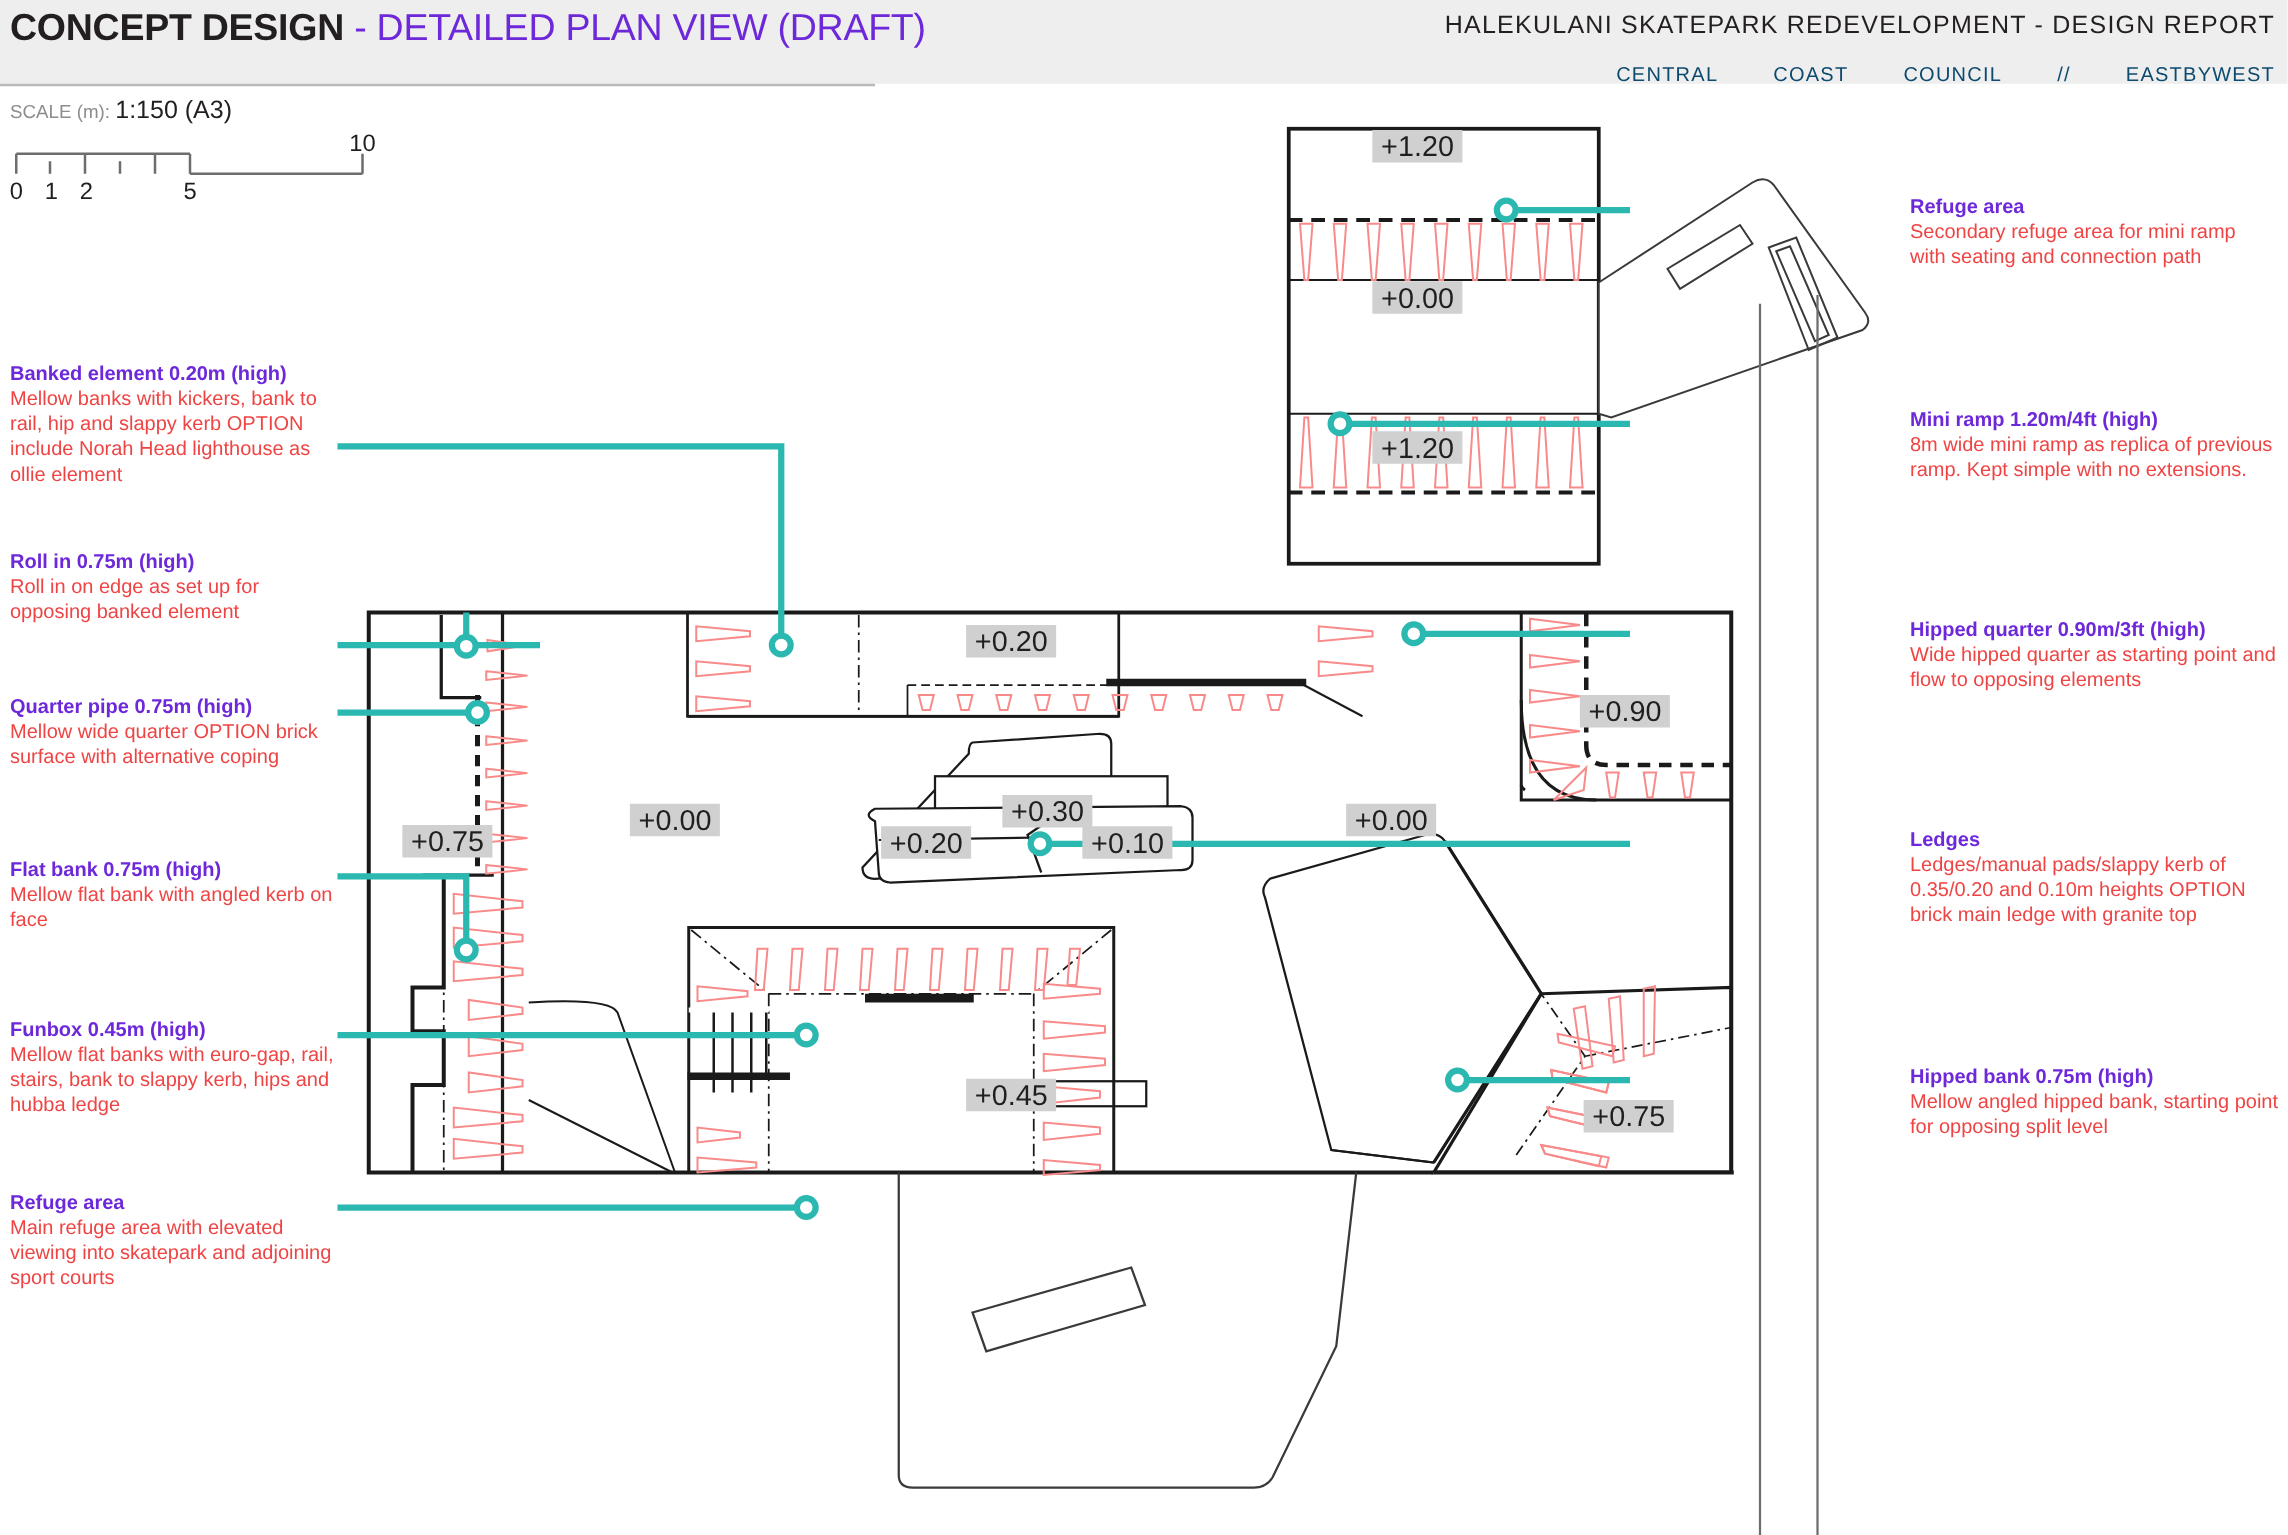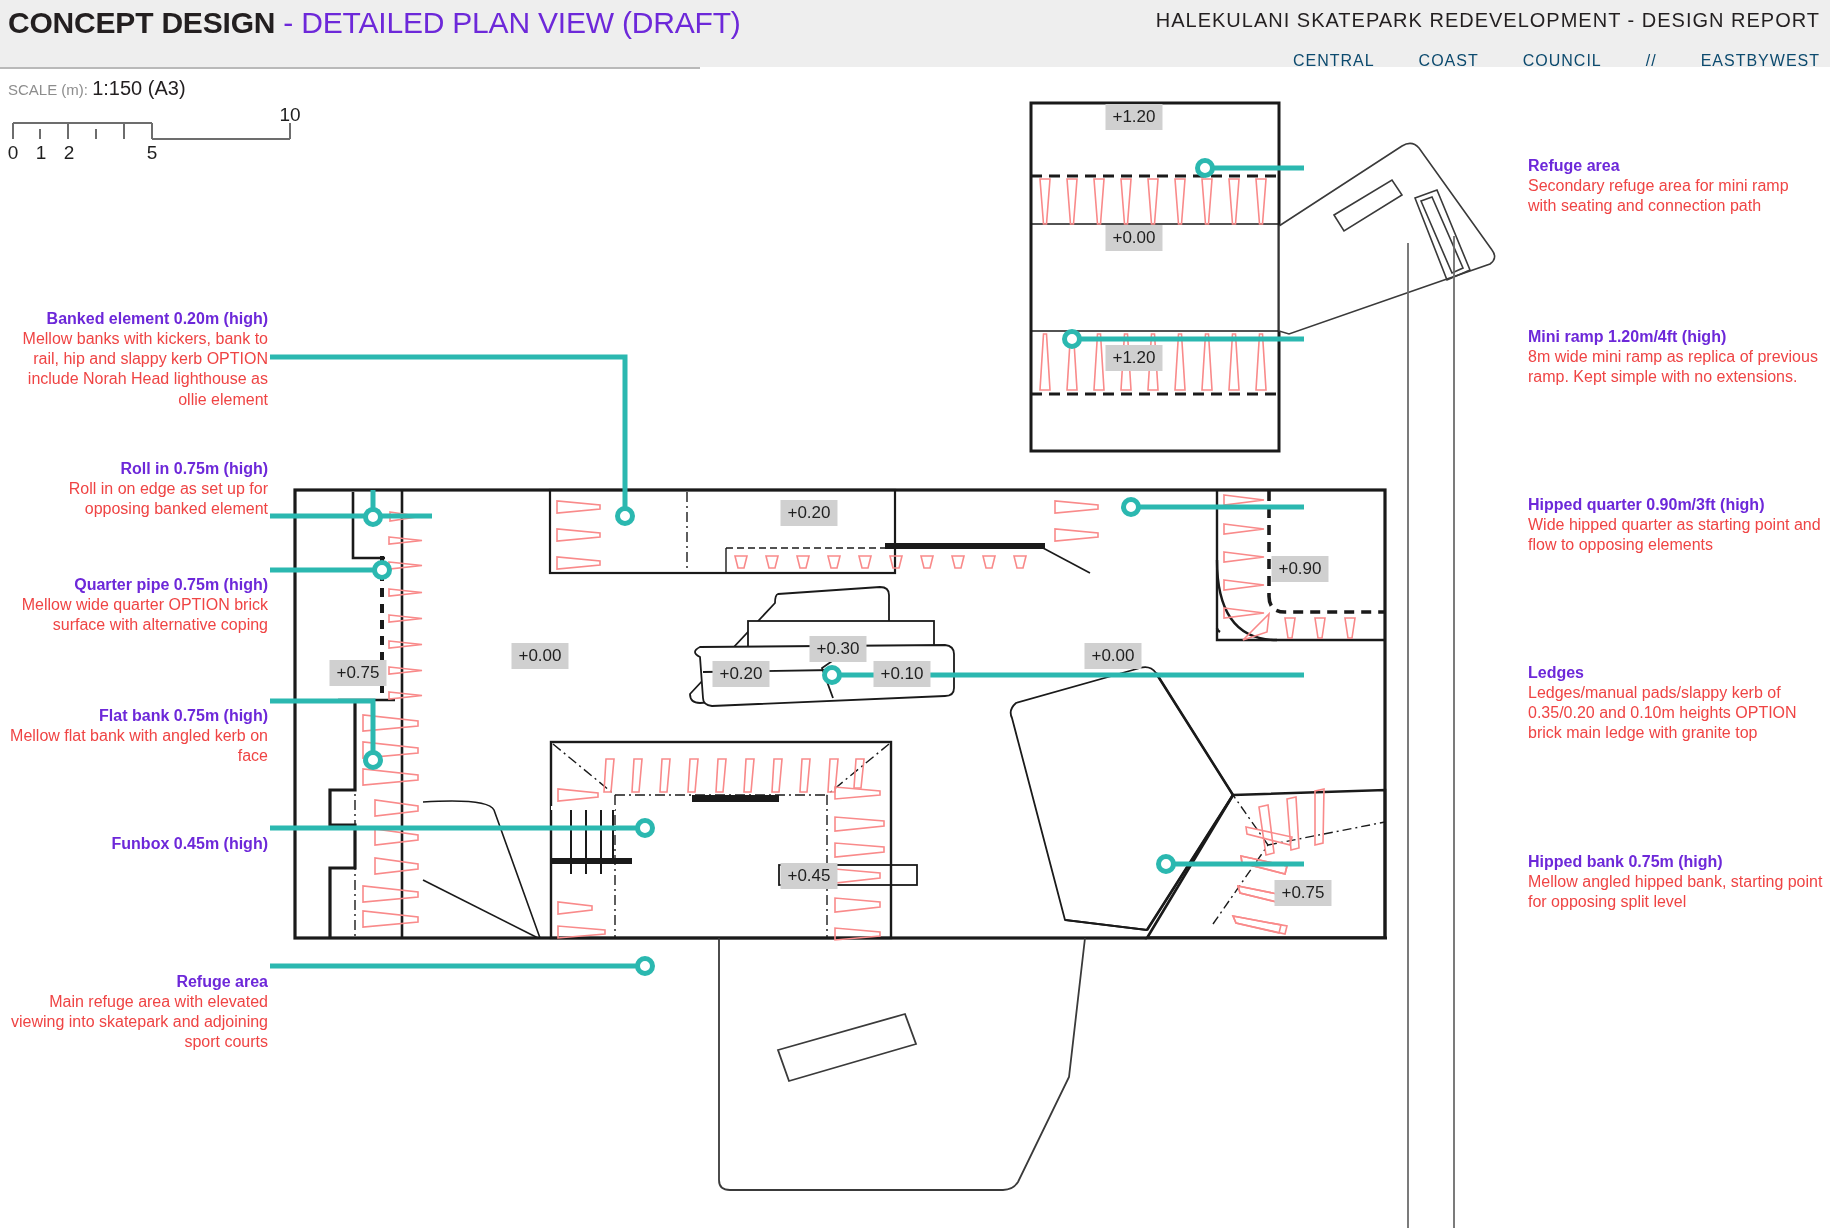--- a/index.html
+++ b/index.html
@@ -65,34 +65,34 @@
   .proj-line2 .sp { display: inline-block; width: 44px; }
 
   
   .scale-wrap { position: absolute; left: 8px; top: 77px; }
   .scale-caption { font-size: 15px; color: #8d8d8d; white-space: nowrap; }
   .scale-caption .val { font-size: 20px; color: #231f20; }
   .scale-svg { position: absolute; left: 0px; top: 22px; }
 
   
   .ann { position: absolute; width: 260px; }
-  .ann.left  { text-align: right; margin-top: 19px; }
+  .ann.left  { text-align: left; }
   .ann.right { text-align: left; }
   .ann-title { font-size: 16px; font-weight: bold; line-height: 1.26; color: #6d28d9; }
   .ann-body  { font-size: 16px; font-weight: normal; line-height: 1.26; color: #ef4444; }
 
   
   #plan { position: absolute; left: 0; top: 0; }
 
   
   .lvl {
     position: absolute;
     background: #d0d0d0;
     color: #1f1f1f;
-    font-size: 17px;
+    font-size: 23px;
     line-height: 24px;
     padding: 1px 7px;
     white-space: nowrap;
   }
 </style>
 </head>
 <body>
 
 <div id="root">
 
@@ -454,20 +454,21 @@
     <div class="ann-body">Mellow wide quarter OPTION brick surface with alternative coping</div>
   </div>
 
   <div class="ann left" style="left:8px; top:687px;">
     <div class="ann-title">Flat bank 0.75m (high)</div>
     <div class="ann-body">Mellow flat bank with angled kerb on face</div>
   </div>
 
   <div class="ann left" style="left:8px; top:815px;">
     <div class="ann-title">Funbox 0.45m (high)</div>
+    <div class="ann-body">Mellow flat banks with euro-gap, rail, stairs, bank to slappy kerb, hips and hubba ledge</div>
   </div>
 
   <div class="ann left" style="left:8px; top:953px;">
     <div class="ann-title">Refuge area</div>
     <div class="ann-body">Main refuge area with elevated viewing into skatepark and adjoining sport courts</div>
   </div>
 
   <div class="ann right" style="left:1528px; top:156px; width:290px;">
     <div class="ann-title">Refuge area</div>
     <div class="ann-body">Secondary refuge area for mini ramp with seating and connection path</div>

